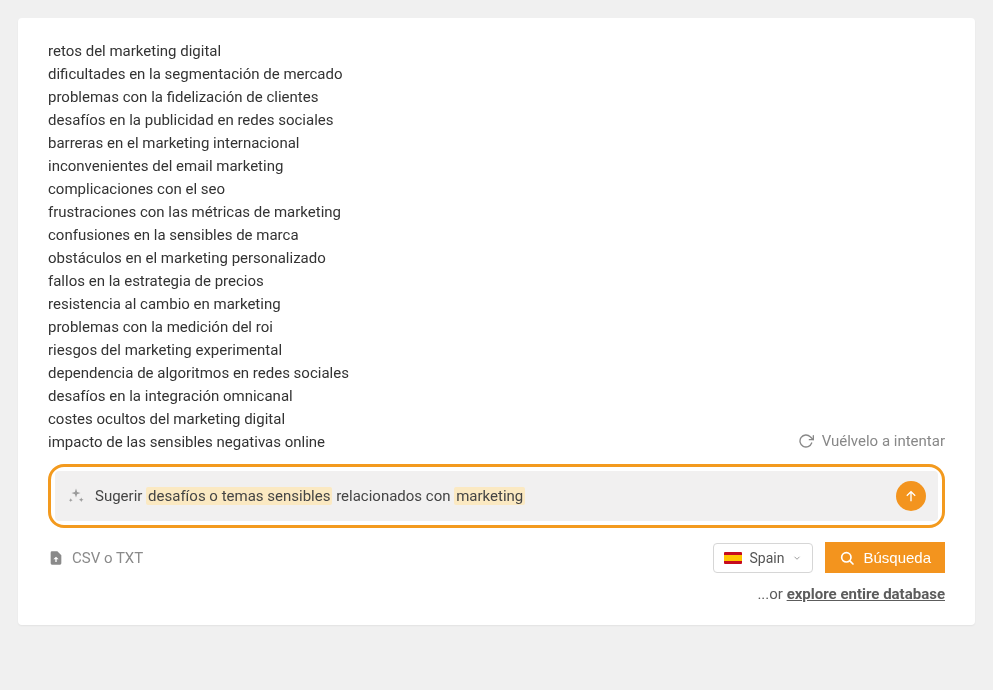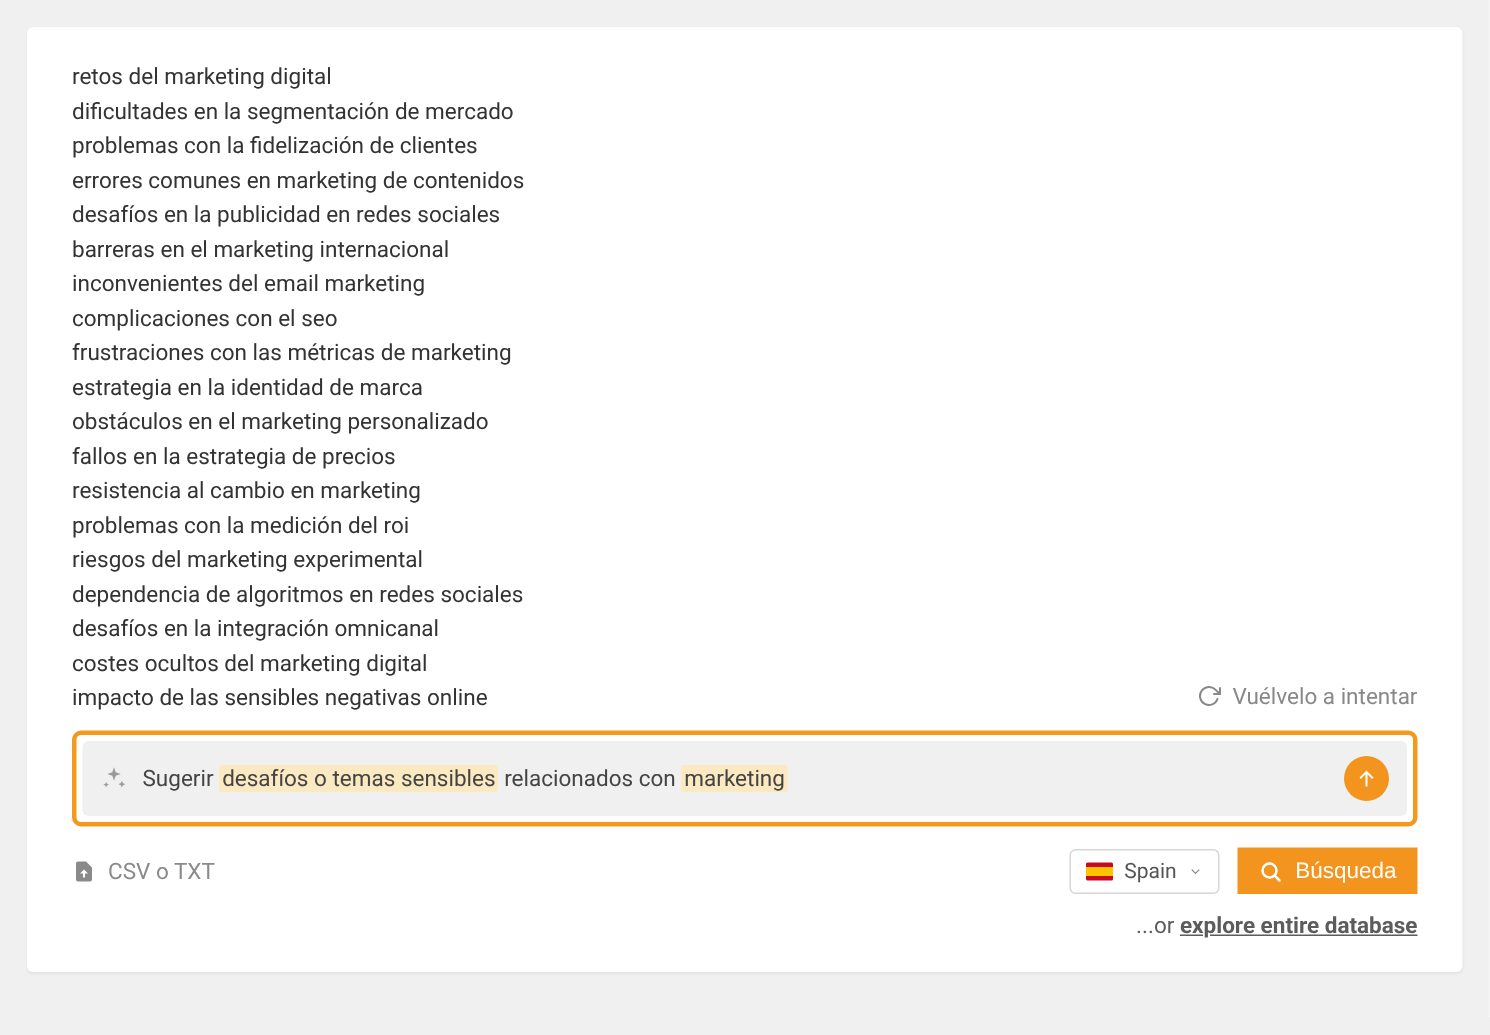--- a/index.html
+++ b/index.html
@@ -34,21 +34,21 @@
   }
   .retry-link {
     display: inline-flex;
     align-items: center;
     gap: 8px;
     cursor: pointer;
   }
   .retry-link svg { width: 16px; height: 16px; }
   .suggest-box-wrap {
     border: 3px solid #f39a1e;
-    border-radius: 6px;
+    border-radius: 16px;
     padding: 4px;
     margin-top: 14px;
   }
   .suggest-box {
     background: #f1f0f0;
     border-radius: 4px;
     display: flex;
     align-items: center;
     padding: 10px 12px;
     gap: 10px;
@@ -132,27 +132,26 @@
 </style>
 </head>
 <body>
 
 <div class="panel">
 
   <div class="results-list">
       <div class="item">retos del marketing digital</div>
       <div class="item">dificultades en la segmentación de mercado</div>
       <div class="item">problemas con la fidelización de clientes</div>
-      <div class="item">errores comunes en marketing de contenidos</div>
       <div class="item">desafíos en la publicidad en redes sociales</div>
       <div class="item">barreras en el marketing internacional</div>
       <div class="item">inconvenientes del email marketing</div>
       <div class="item">complicaciones con el seo</div>
       <div class="item">frustraciones con las métricas de marketing</div>
-      <div class="item">estrategia en la identidad de marca</div>
+      <div class="item">confusiones en la sensibles de marca</div>
       <div class="item">obstáculos en el marketing personalizado</div>
       <div class="item">fallos en la estrategia de precios</div>
       <div class="item">resistencia al cambio en marketing</div>
       <div class="item">problemas con la medición del roi</div>
       <div class="item">riesgos del marketing experimental</div>
       <div class="item">dependencia de algoritmos en redes sociales</div>
       <div class="item">desafíos en la integración omnicanal</div>
       <div class="item">costes ocultos del marketing digital</div>
       <div class="item">impacto de las sensibles negativas online</div>
     </div>

